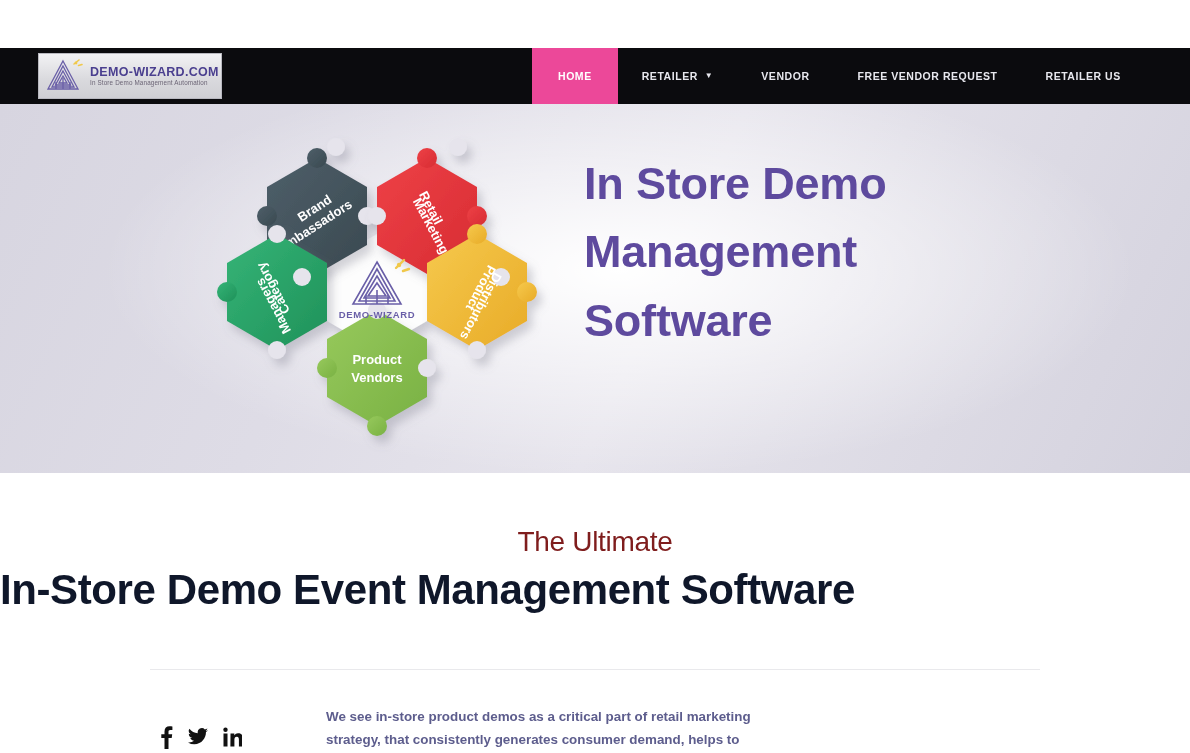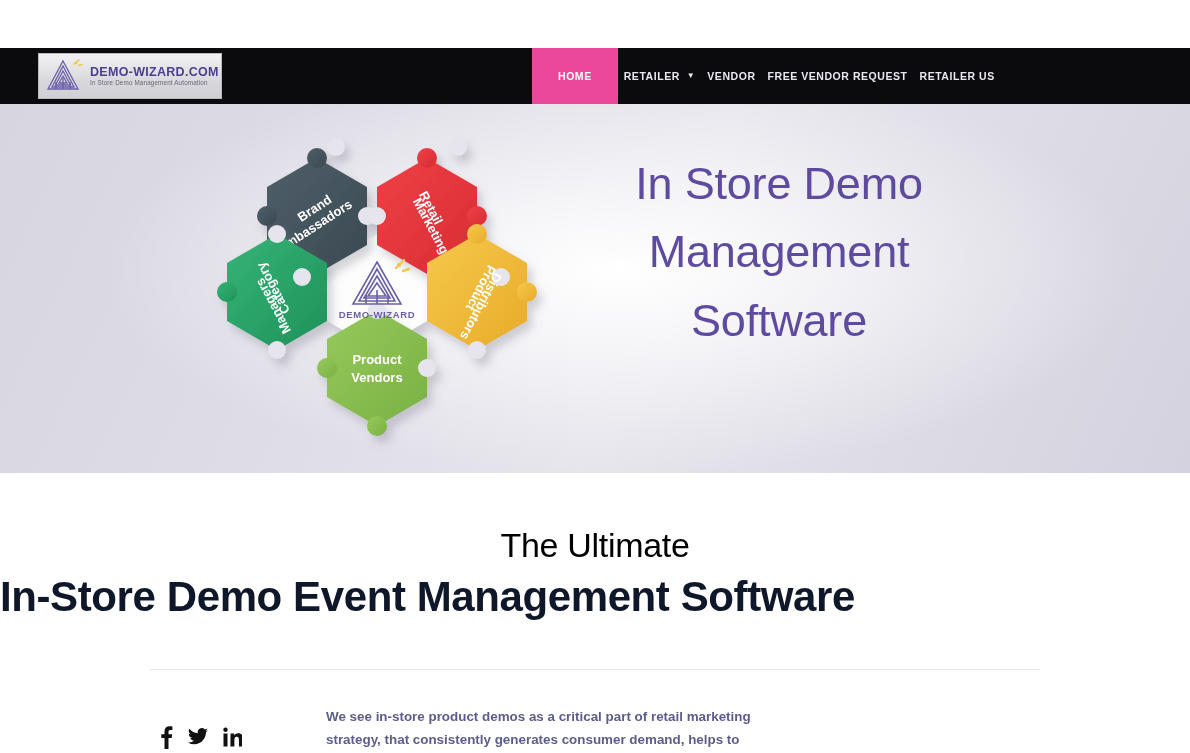--- a/index.html
+++ b/index.html
@@ -34,50 +34,50 @@
     color:#4a3f8f; white-space:nowrap;
   }
   .logo-sub {
     font-size:6.3px; color:#6b6475; letter-spacing:.15px;
     white-space:nowrap; margin-top:1px;
   }
 
   .nav { display:flex; align-items:stretch; height:56px; margin-left:310px; }
   .nav-item {
     display:flex; align-items:center; justify-content:center;
-    height:56px; padding:0 6px;
+    height:56px; padding:0 24px;
     font-size:10.5px; font-weight:bold; letter-spacing:.55px;
     color:#e8e8ee; white-space:nowrap; cursor:pointer;
   }
   .nav-item.active { background:#ec4899; color:#ffffff; padding:0 26px; }
   .nav-item .chev { margin-left:7px; font-size:8px; line-height:1; }
 
   
   .hero {
     position:absolute; top:56px; left:0;
     width:1190px; height:369px;
     background:
       radial-gradient(ellipse 70% 90% at 52% 45%, #ffffff 0%, rgba(255,255,255,0) 62%),
       linear-gradient(115deg,#d7d5e0 0%,#dedce6 30%,#e6e4ec 55%,#dcdae4 80%,#d4d2de 100%);
     overflow:hidden;
   }
   .puzzle { position:absolute; left:205px; top:18px; width:345px; height:340px; }
   .hero-head {
-    position:absolute; left:564px; top:46px;
-    width:430px; text-align:center;
-    font-size:45px; font-weight:normal; line-height:1.52;
+    position:absolute; left:584px; top:46px;
+    width:430px; text-align:left;
+    font-size:45px; font-weight:bold; line-height:1.52;
     color:#5e4a9e; letter-spacing:-.2px;
   }
   .hero-head div { white-space:nowrap; }
 
   
   .main { position:absolute; top:425px; left:0; width:1190px; height:328px; background:#fff; }
   .h-main {
-    text-align:center; font-size:34px; font-weight:normal;
-    color:#000000; margin-top:53px; letter-spacing:-.3px;
+    text-align:center; font-size:28px; font-weight:normal;
+    color:#7f1d1d; margin-top:53px; letter-spacing:-.3px;
   }
   .h-sub {
     font-size:42px; font-weight:bold;
     color:#0f172a; margin-top:8px; letter-spacing:-.4px;
   }
   .divider {
     position:absolute; left:150px; top:196px;
     width:890px; height:1px; background:#e9e9ec;
   }
   .lower { position:absolute; top:232px; left:0; width:1190px; display:flex;padding-left:8px; }

